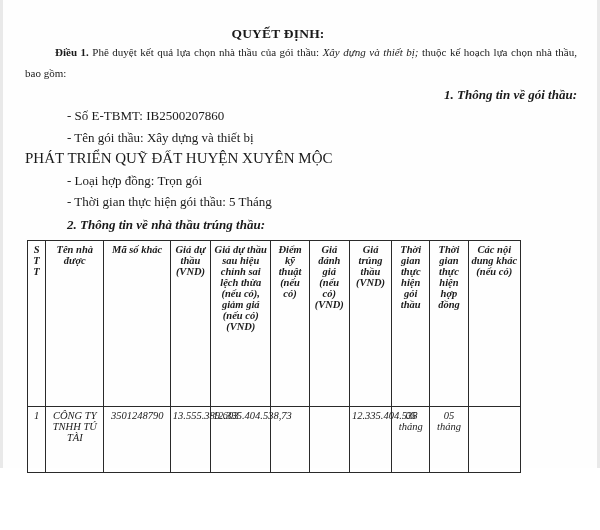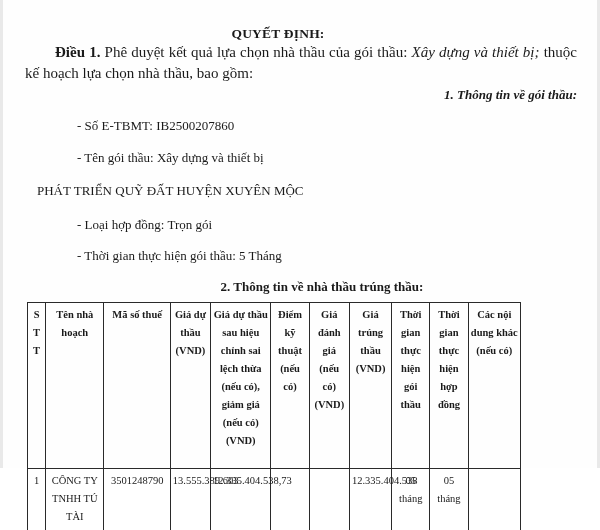--- a/index.html
+++ b/index.html
@@ -29,73 +29,74 @@
   .doc-title {
     text-align: center;
     font-weight: bold;
     font-size: 13.5px;
     letter-spacing: 0.2px;
     margin: 26px 0 0 0;
     padding-right: 46px;
   }
   p.para {
     margin: 0;
-    font-size: 15px;
+    font-size: 11px;
     line-height: 21px;
     text-align: justify;
     text-justify: inter-word;
   }
   .para-first { margin-top: 12px; }
   .indent { display: inline-block; width: 30px; }
   .b { font-weight: bold; }
   .i { font-style: italic; }
   .sect-head {
     margin: 0;
     font-size: 13px;
     line-height: 21px;
     font-weight: bold;
     font-style: italic;
     padding-left: 42px;
     text-align: right;
   }
   .bullet {
-    margin: 10px;
+    margin: 0;
     font-size: 13px;
     line-height: 21.5px;
     padding-left: 42px;
   }
   .bullet-cont {
-    margin: 12px;
-    font-size: 13px;
+    margin: 0;
+    font-size: 15px;
     line-height: 21.5px;
     padding-left: 0;
   }
   .sect-head-2 {
     margin: 2px 0 0 0;
     font-size: 13px;
     line-height: 20px;
     font-weight: bold;
+    font-style: italic;
     padding-left: 42px;
-    text-align: center;
   }
 
   table.bid-table {
     border-collapse: collapse;
     margin-top: 5px;
     margin-left: 2px;
     width: 494px;
     table-layout: fixed;
   }
   table.bid-table th,
   table.bid-table td {
     border: 1px solid #2a2a2a;
     vertical-align: top;
     padding: 3px 2px 2px 2px;
     font-size: 10.5px;
-    line-height: 18px;
+    line-height: 11px;
+    font-style: italic;
   }
   table.bid-table th {
     font-weight: bold;
     text-align: center;
     height: 160px;
   }
   table.bid-table td {
     font-weight: normal;
     text-align: center;
     height: 60px;
@@ -146,22 +147,22 @@
         <col class="col6">
         <col class="col7">
         <col class="col8">
       <col class="col9">
         <col class="col10">
         <col class="col11">
     </colgroup>
     <thead>
       <tr>
         <th>S T T</th>
-        <th>Tên nhà hoạch</th>
-        <th>Mã số thuế</th>
+        <th>Tên nhà được</th>
+        <th>Mã số khác</th>
         <th>Giá dự thầu (VND)</th>
         <th>Giá dự thầu sau hiệu chỉnh sai lệch thừa (nếu có), giảm giá (nếu có) (VND)</th>
         <th>Điểm kỹ thuật (nếu có)</th>
         <th>Giá đánh giá (nếu có) (VND)</th>
         <th>Giá trúng thầu (VND)</th>
         <th>Thời gian thực hiện gói thầu</th>
         <th>Thời gian thực hiện hợp đồng</th>
         <th>Các nội dung khác (nếu có)</th>
       </tr>
     </thead>

